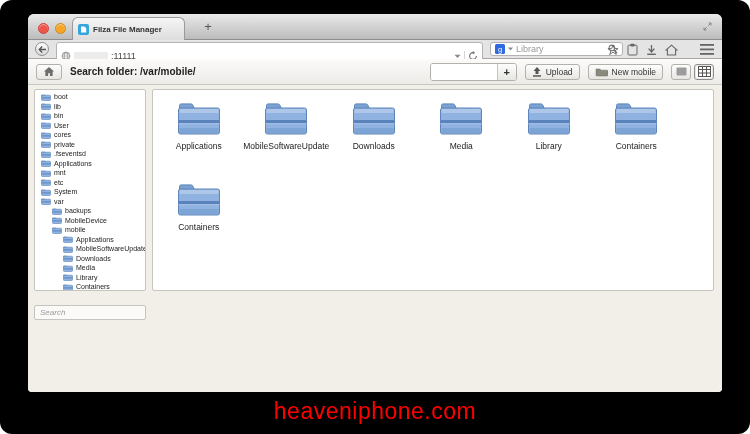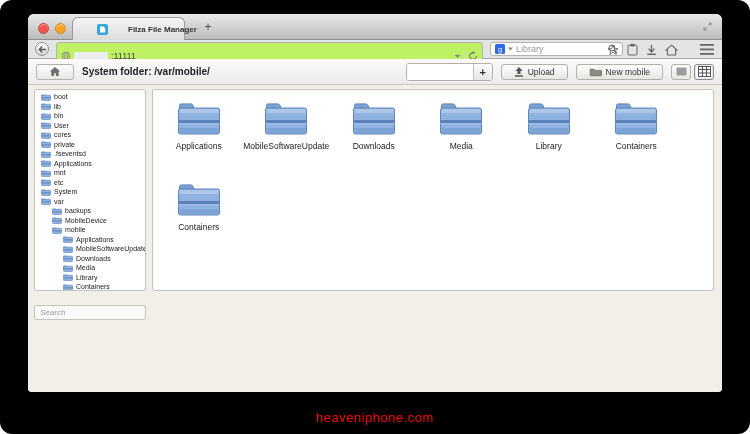--- a/index.html
+++ b/index.html
@@ -10,49 +10,49 @@
           overflow:hidden;background:#f2efe9;box-shadow:0 3px 14px rgba(0,0,0,.65);}
   .titlebar{position:absolute;left:0;top:0;width:100%;height:26px;
             background:linear-gradient(#e9e9e9,#bcbcbc);border-bottom:1px solid #8e8e8e;box-sizing:border-box;}
   .traffic{position:absolute;left:10px;top:9px;display:flex;gap:6px;}
   .light{width:9px;height:9px;border-radius:50%;box-shadow:inset 0 1px 1px rgba(255,255,255,.5);}
   .light.red{background:#ee544a;border:.5px solid #c6463e;}
   .light.yellow{background:#f5a623;border:.5px solid #cf8a1d;}
   .light.green{background:#6cb943;border:.5px solid #58a033;}
   .tab{position:absolute;left:44px;top:3px;width:113px;height:23px;box-sizing:border-box;
        background:linear-gradient(#f5f5f5,#dddddd);border:1px solid #9a9a9a;border-bottom:none;
-       border-radius:6px 6px 0 0;display:flex;align-items:center;gap:20px;padding:0 24px;}
+       border-radius:6px 6px 0 0;display:flex;align-items:center;gap:4px;padding:0 5px;}
   .tab-title{font-size:8px;font-weight:bold;color:#333;white-space:nowrap;}
   .favicon{width:11px;height:11px;display:inline-flex;flex:none;}
   .newtab{position:absolute;left:172px;top:5px;font-size:13px;color:#555;width:16px;text-align:center;}
   .fullscreen{position:absolute;right:10px;top:8px;opacity:.9;}
   
   .navbar{position:absolute;top:26px;left:0;width:100%;height:19px;background:#e4e4e4;
           border-bottom:1px solid #a7a7a7;box-sizing:border-box;}
   .back-btn{position:absolute;left:7px;top:2px;width:14px;height:14px;border-radius:50%;box-sizing:border-box;
             background:linear-gradient(#ffffff,#d7d7d7);border:1px solid #8f8f8f;
             display:flex;align-items:center;justify-content:center;}
-  .urlbar{position:absolute;left:28px;top:2px;width:427px;height:28px;box-sizing:border-box;background:#bef264;
+  .urlbar{position:absolute;left:28px;top:2px;width:427px;height:28px;box-sizing:border-box;background:#ffffff;
           border:1px solid #b3b3b3;border-radius:3px;display:flex;align-items:center;gap:3px;padding:0 4px;}
   .redact{width:34px;height:9px;background:#ececec;border-radius:1px;}
   .url-text{font-size:9px;color:#444;line-height:1;}
   .flex1{flex:1;}
   .url-divider{width:1px;height:10px;background:#d5d5d5;}
   .searchbar{position:absolute;left:462px;top:2px;width:133px;height:14px;box-sizing:border-box;background:#fff;
              border:1px solid #b3b3b3;border-radius:3px;display:flex;align-items:center;gap:3px;padding:0 4px;}
   .search-text{font-size:9px;color:#999;line-height:1;}
   .nav-icons{position:absolute;right:8px;top:3px;display:flex;align-items:center;gap:8px;}
   .nav-icons .menu-gap{width:6px;}
   .icn{display:inline-flex;align-items:center;justify-content:center;}
   
   .page{position:absolute;top:45px;left:0;right:0;bottom:0;background:#f2efe9;}
   .page-toolbar{position:absolute;top:0;left:0;right:0;height:26px;box-sizing:border-box;
                 background:linear-gradient(#fcfbfa,#ecebe8);border-bottom:1px solid #c9c7c2;
                 display:flex;align-items:center;gap:8px;padding:0 8px;}
-  .btn{height:16px;display:inline-flex;align-items:center;gap:4px;padding:0 12px;box-sizing:border-box;
+  .btn{height:16px;display:inline-flex;align-items:center;gap:4px;padding:0 6px;box-sizing:border-box;
        background:linear-gradient(#fdfdfc,#e7e6e3);border:1px solid #b3b1ac;border-radius:3px;
        font-size:8.5px;color:#333;white-space:nowrap;}
   .current-folder{font-size:10px;font-weight:bold;color:#222;}
   .tb-search{display:flex;height:16px;border:1px solid #b3b1ac;border-radius:3px;overflow:hidden;background:#fff;}
   .tb-search input{width:58px;border:none;outline:none;font-size:9px;padding:0 4px;background:#fff;}
   .tb-plus{width:18px;display:flex;align-items:center;justify-content:center;border-left:1px solid #c5c3bf;
            background:linear-gradient(#fdfdfc,#e7e6e3);font-weight:bold;color:#333;font-size:11px;}
   .view-group{display:flex;gap:3px;}
   .view-btn{width:20px;height:16px;padding:0;justify-content:center;}
   .view-btn.selected{background:#fff;border-color:#8f8d88;box-shadow:0 0 0 1px #e9e8e4 inset;}
@@ -66,21 +66,21 @@
                         background:#fbfaf8;font-size:8px;font-style:italic;color:#888;padding:0 5px;outline:none;
                         font-family:"Liberation Sans",sans-serif;}
   .sidebar-search input::placeholder{color:#999;font-style:italic;}
   .main{position:absolute;left:124px;top:30px;width:562px;height:202px;box-sizing:border-box;background:#fff;
         border:1px solid #c6c4bf;border-radius:2px;padding:10px 0 0 2px;
         display:flex;flex-wrap:wrap;align-content:flex-start;row-gap:30px;overflow:hidden;}
   .file-item{width:87.5px;display:flex;flex-direction:column;align-items:center;gap:5px;}
   .file-icon{height:36px;display:flex;align-items:flex-end;justify-content:center;}
   .file-label{font-size:8.5px;color:#222;white-space:nowrap;}
   
-  .watermark{position:absolute;left:0;right:0;bottom:9px;text-align:center;font-size:13px;color:#f00;letter-spacing:.5px;}
+  .watermark{position:absolute;left:0;right:0;bottom:9px;text-align:center;font-size:23px;color:#f00;letter-spacing:.5px;}
 </style>
 </head>
 <body>
 
 <div class="canvas">
   <div class="window">
 
     <div class="titlebar">
       <div class="traffic">
         <span class="light red"></span>
@@ -192,21 +192,21 @@
 
     <div class="page">
       <div class="page-toolbar">
         <span class="btn">
           <span class="icn">
             <svg width="12" height="11" viewBox="0 0 13 12">
                 <path d="M6.5 1L12 6h-1.5v5h-3V8h-2v3h-3V6H1z" fill="#6e6e6e"></path>
               </svg>
           </span>
         </span>
-        <span class="current-folder">System folder: /var/mobile/</span>
+        <span class="current-folder">Search folder: /var/mobile/</span>
         <span class="flex1"></span>
         <span class="tb-search">
           <input type="text" value="" style="">
           <span class="tb-plus">+</span>
         </span>
         <span class="btn">
           <span class="icn">
             <svg width="10" height="10" viewBox="0 0 10 10">
                 <path d="M5 0L8.5 4H6.5v3H3.5V4H1.5z" fill="#555"></path>
                 <rect x="1" y="8.2" width="8" height="1.5" fill="#555"></rect>

